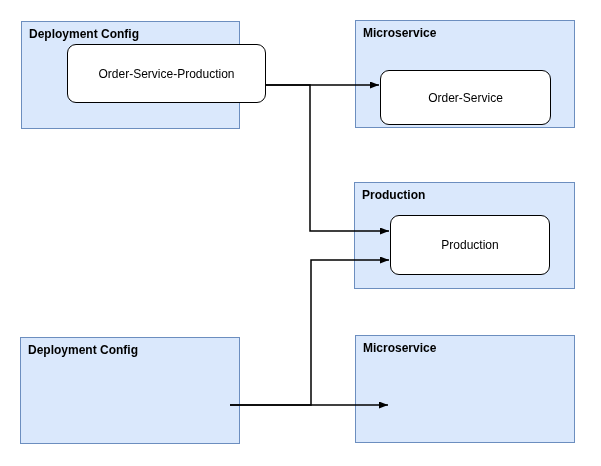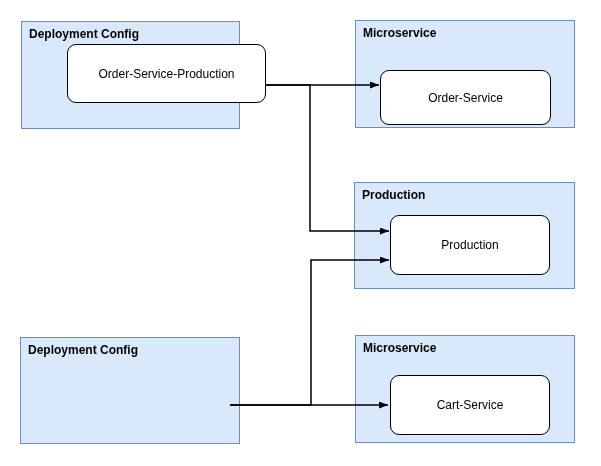--- a/index.html
+++ b/index.html
@@ -105,17 +105,14 @@
 
   <div class="node-box" style="left:380px; top:70px; width:171px; height:55px;">
     <span class="node-label">Order-Service</span>
   </div>
 
   <div class="node-box" style="left:390px; top:215px; width:160px; height:60px;text-align:right;">
     <span class="node-label">Production</span>
   </div>
 
 
-  <div class="node-box" style="left:390px; top:375px; width:160px; height:60px;">
-    <span class="node-label">Cart-Service</span>
-  </div>
 
 </div>
 
 </body></html>

